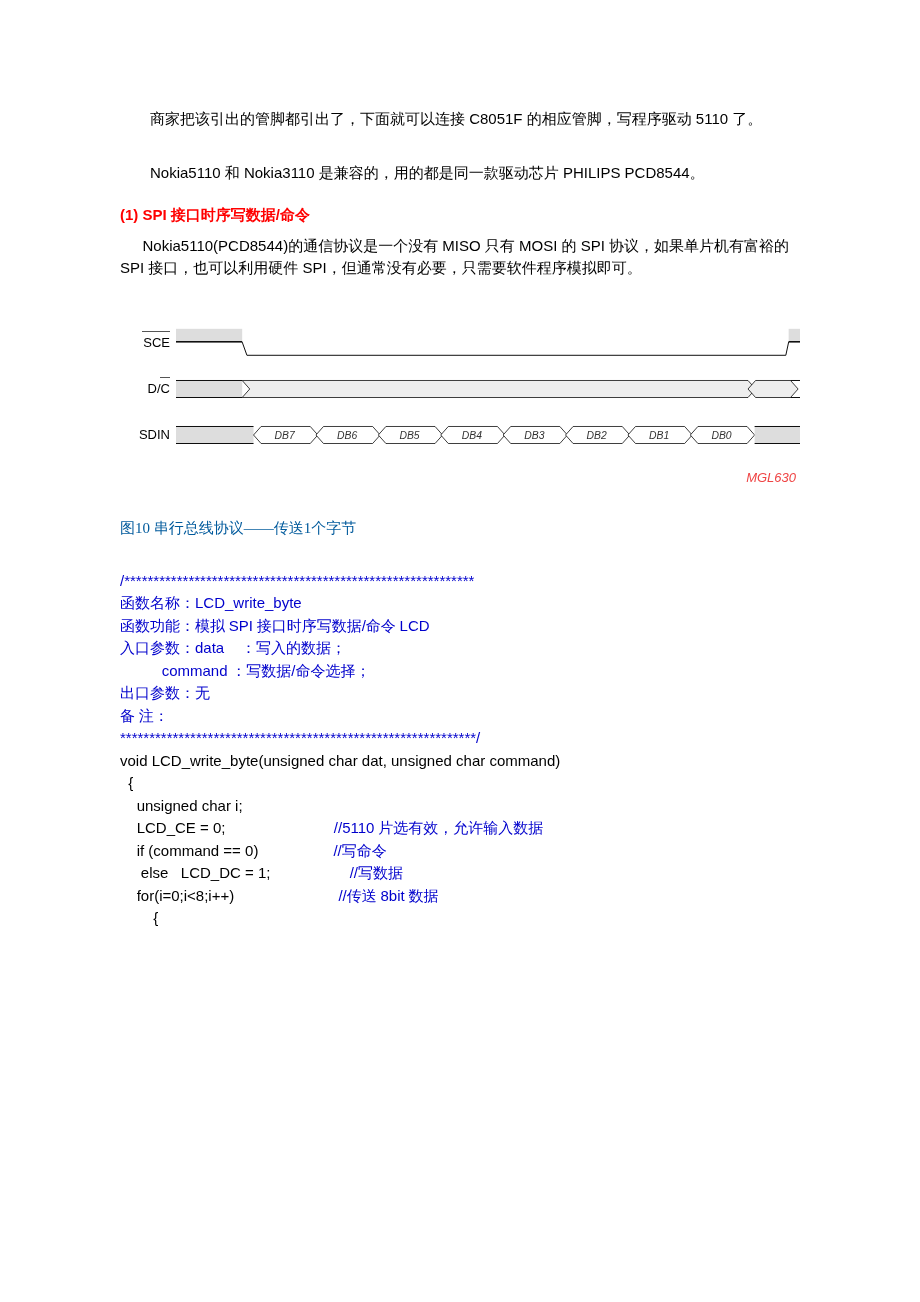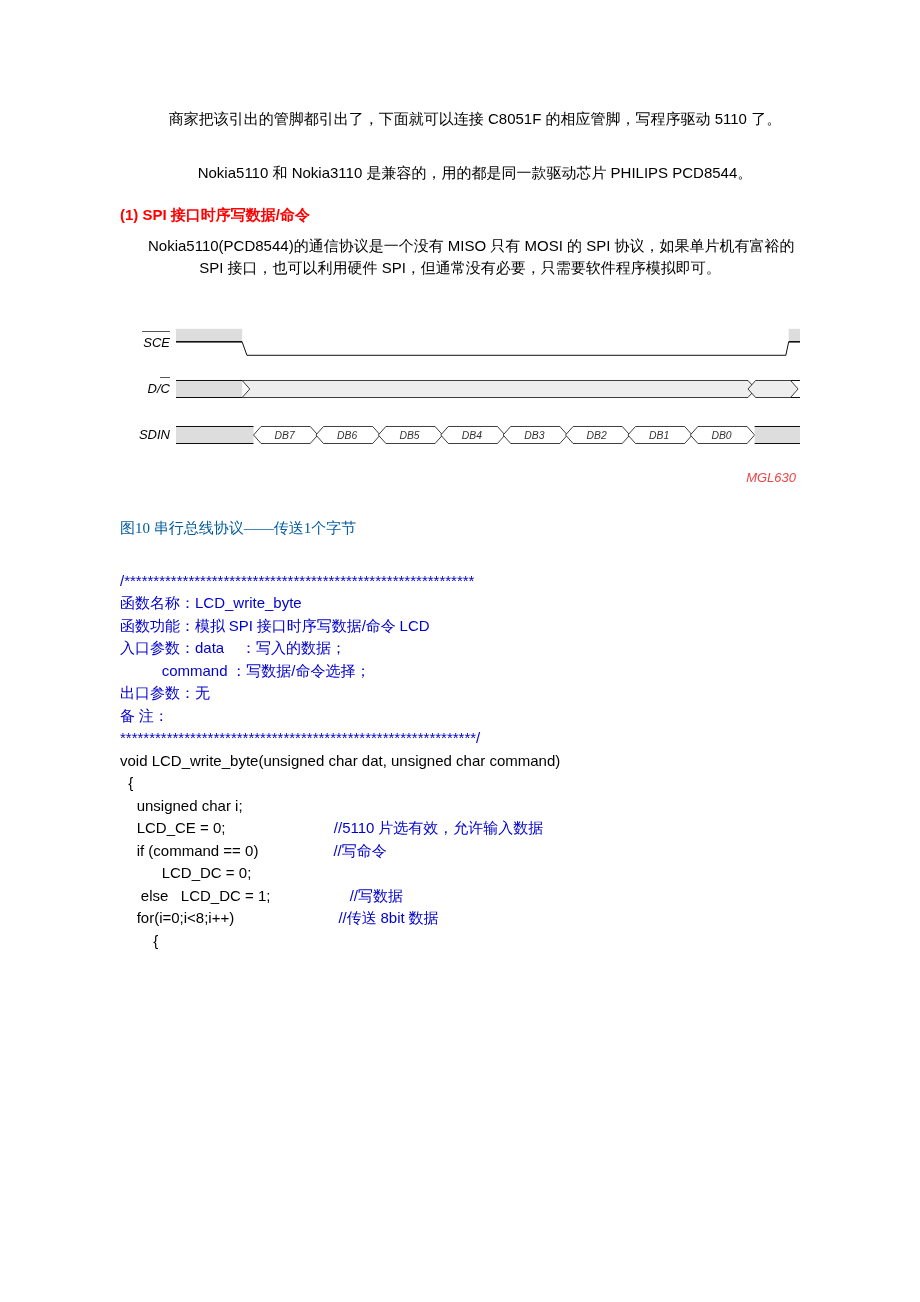--- a/index.html
+++ b/index.html
@@ -5,27 +5,26 @@
 body {
   font-family: Arial, "Microsoft YaHei", sans-serif;
   font-size: 15px;
   color: #000;
   background: #fff;
   margin: 0;
   padding: 100px 120px 60px 120px;
   width: 680px;
   line-height: 1.5;
 }
-.para { margin: 8px 0; text-align: center; }
+.para { margin: 8px 0; }
 .section-heading { color: #ff0000; font-weight: bold; margin-top: 20px; }
 .diagram { margin: 40px 0 10px 0; }
 .signal-row { display: flex; align-items: center; height: 46px; }
 .signal-label {
   width: 50px;
-  font-style: italic;
   font-size: 13px;
   text-align: right;
   padding-right: 6px;
   position: relative;
 }
 .signal-label .bar {
   position: absolute;
   top: -2px;
   right: 6px;
   height: 1px;
@@ -155,17 +154,16 @@
 <div class="code-line"><span class="cn kw-blue">入口参数：</span><span class="kw-blue">data    </span><span class="cn kw-blue">：写入的数据；</span></div>
 <div class="code-line"><span class="kw-blue">          </span><span class="kw-blue">command</span><span class="cn kw-blue"> ：写数据</span><span class="kw-blue">/</span><span class="cn kw-blue">命令选择；</span></div>
 <div class="code-line cn kw-blue">出口参数：无</div>
 <div class="code-line cn kw-blue">备 注：</div>
 <div class="code-line kw-blue">*************************************************************/</div>
 <div class="code-line">void LCD_write_byte(unsigned char dat, unsigned char command)</div>
 <div class="code-line">  {</div>
 <div class="code-line">    unsigned char i;</div>
 <div class="code-line"><span>    LCD_CE = 0;                          </span><span class="kw-blue">//5110</span><span class="cn kw-blue"> 片选有效，允许输入数据</span></div>
 <div class="code-line"><span>    if (command == 0)                  </span><span class="kw-blue">//</span><span class="cn kw-blue">写命令</span></div>
-<div class="code-line">          LCD_DC = 0;</div>
 <div class="code-line"><span>     else   LCD_DC = 1;                   </span><span class="kw-blue">//</span><span class="cn kw-blue">写数据</span></div>
 <div class="code-line"><span>    for(i=0;i&lt;8;i++)                         </span><span class="kw-blue">//</span><span class="cn kw-blue">传送 </span><span class="kw-blue">8bit</span><span class="cn kw-blue"> 数据</span></div>
 <div class="code-line">        {</div>
 </div>
 
 </body></html>

